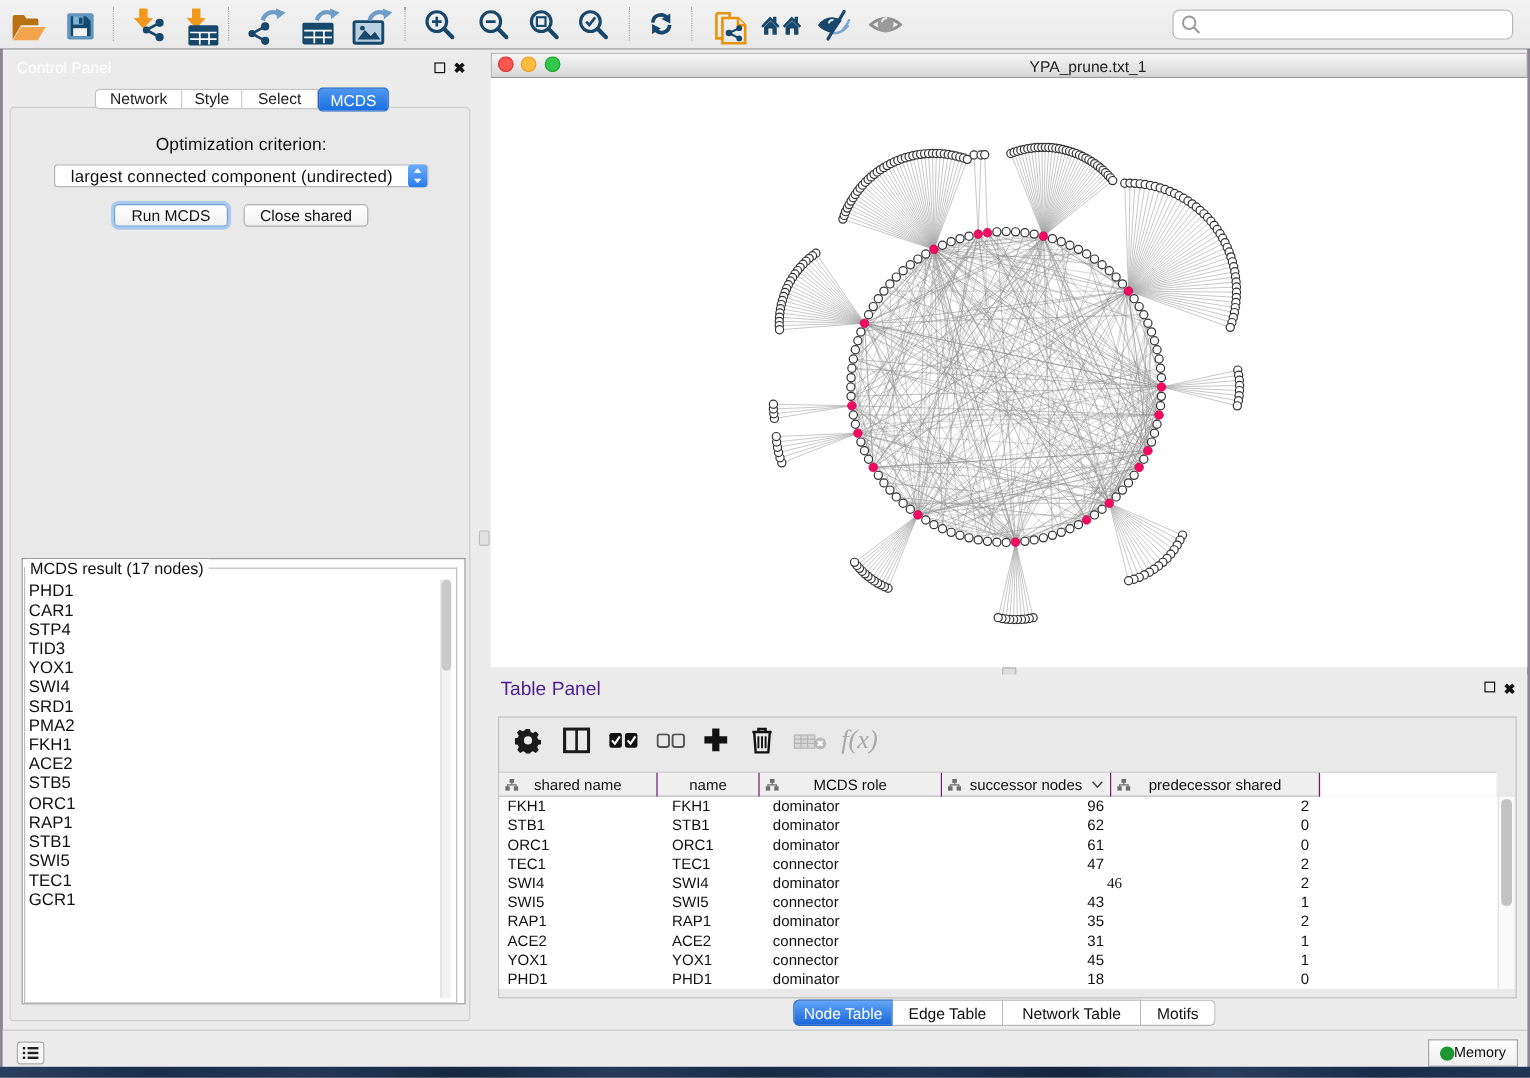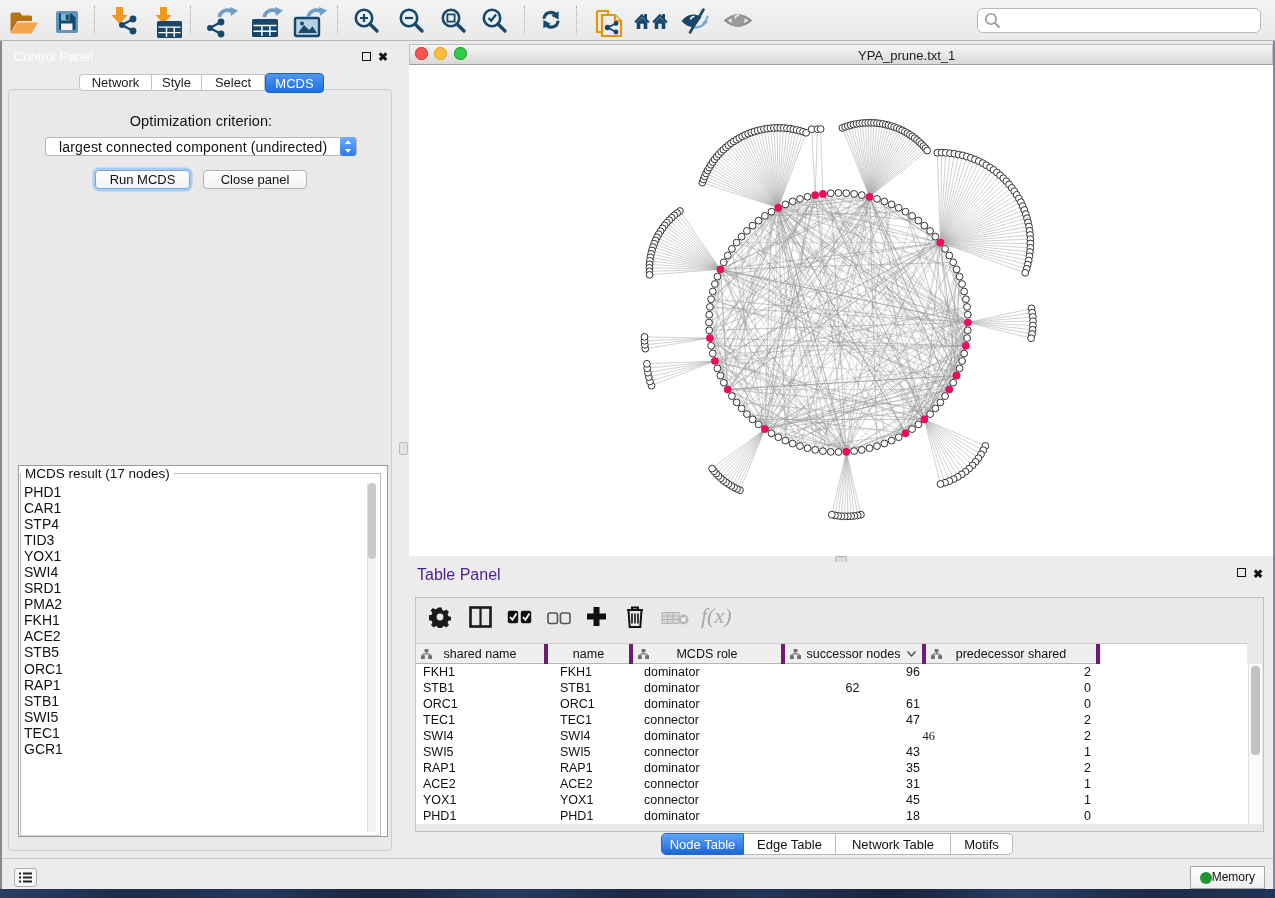--- a/index.html
+++ b/index.html
@@ -67,21 +67,21 @@
 #net-divh { left:835px; top:556px; width:12px; height:9px; background:#dcdcdc;
   border:1px solid #b5b5b5; border-radius:2px; }
 
 
 #tp { left:409px; top:562px; width:864px; height:296px; background:#ececec; }
 #tp-title { position:absolute; left:8px; top:4px; font-size:16px; color:#4c1d95;text-align:right; }
 #tbl-box { position:absolute; left:6px; top:35px; width:849px; height:235px;
   background:#e9e9e9; border:1px solid #c2c2c2; }
 #tbl-header { position:absolute; left:7px; top:81px; height:21px; width:684px;
   background:#efefef; border-top:1px solid #cdcdcd; border-bottom:1px solid #b5b5b5; font-size:12.5px; color:#111; }
-.hcell { position:absolute; top:0; height:20px; border-right:4px solid #701a75;
+.hcell { position:absolute; top:0; height:20px; border-right:1px solid #701a75;
   text-align:center; line-height:20px; }
 .hico { position:absolute; left:5px; top:5px; width:11px; height:10px; }
 #tbl-rows { position:absolute; left:7px; top:102px; width:839px; height:160px; background:#fff; font-size:12.5px; color:#111; }
 .trow { position:absolute; height:16px; line-height:16px; width:100%; }
 .tc { position:absolute; }
 #tbl-sb { position:absolute; left:839px; top:102px; width:14px; height:160px; background:#fafafa; border-left:1px solid #e0e0e0;}
 #tbl-thumb { position:absolute; left:842px; top:104px; width:9px; height:89px; background:#c2c2c2; border-radius:4px; }
 #tbl-white-right { position:absolute; left:692px; top:81px; width:146px; height:21px; background:#fff; border-top:1px solid #cdcdcd;}
 
 
@@ -256,21 +256,21 @@
 <div class="tab" style="left:265px; top:73px; height:20px; line-height:19px; width:59px; border-radius:4px; background:linear-gradient(#4f97f2,#1a6fe2); color:#fff; border-color:#1a63c8;">MCDS</div>
 <div class="abs" id="cp-body"></div>
 <div class="abs" id="optlabel">Optimization criterion:</div>
 <div class="abs" id="combo">
     <span class="txt">largest connected component (undirected)</span>
   <span class="btn"><svg width="16" height="19" viewBox="0 0 16 19">
         <path d="M8 3.2 L11.2 7 H4.8 Z M8 15.8 L11.2 12 H4.8 Z" fill="#fff"></path>
       </svg></span>
   </div>
 <div class="mbtn" id="runbtn">Run MCDS</div>
-<div class="mbtn" id="closebtn">Close panel</div>
+<div class="mbtn" id="closebtn">Close shared</div>
 <div class="abs" id="mcds-white"></div>
 <div class="abs" id="mcds-fs"></div>
 <div class="abs" id="mcds-legend">MCDS result (17 nodes)</div>
 <div class="abs" id="mcds-list">PHD1<br>CAR1<br>STP4<br>TID3<br>YOX1<br>SWI4<br>SRD1<br>PMA2<br>FKH1<br>ACE2<br>STB5<br>ORC1<br>RAP1<br>STB1<br>SWI5<br>TEC1<br>GCR1</div>
 <div class="abs" id="mcds-sb"></div>
 <div class="abs" id="mcds-thumb"></div>
 
 <div class="abs" id="split"></div>
 <div class="abs" id="split-h"></div>
 
@@ -680,21 +680,21 @@
         <span class="tc" style="left:7px;">FKH1</span>
         <span class="tc" style="left:144px;">FKH1</span>
         <span class="tc" style="left:228px;">dominator</span>
         <span class="tc" style="left:369px;width:135px;text-align:right;">96</span>
         <span class="tc" style="left:510px;width:165px;text-align:right;">2</span>
       </div>
       <div class="trow" style="top:16px;">
         <span class="tc" style="left:7px;">STB1</span>
         <span class="tc" style="left:144px;">STB1</span>
         <span class="tc" style="left:228px;">dominator</span>
-        <span class="tc" style="left:369px;width:135px;text-align:center;">62</span>
+        <span class="tc" style="left:369px;width:135px;text-align:right;">62</span>
         <span class="tc" style="left:510px;width:165px;text-align:right;">0</span>
       </div>
       <div class="trow" style="top:32px;">
         <span class="tc" style="left:7px;">ORC1</span>
         <span class="tc" style="left:144px;">ORC1</span>
         <span class="tc" style="left:228px;">dominator</span>
         <span class="tc" style="left:369px;width:135px;text-align:right;">61</span>
         <span class="tc" style="left:510px;width:165px;text-align:right;">0</span>
       </div>
       <div class="trow" style="top:48px;">

